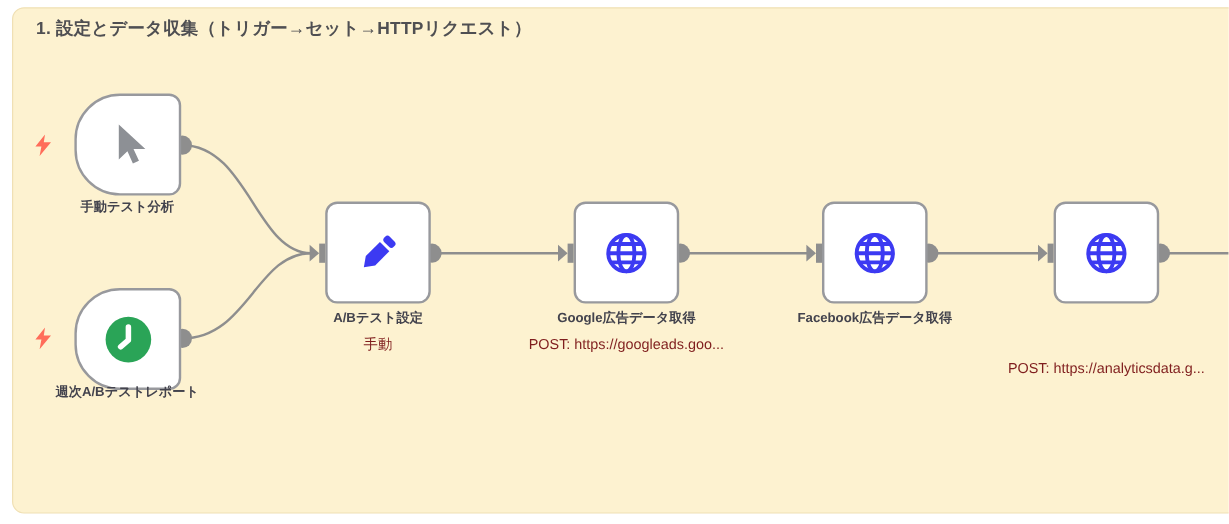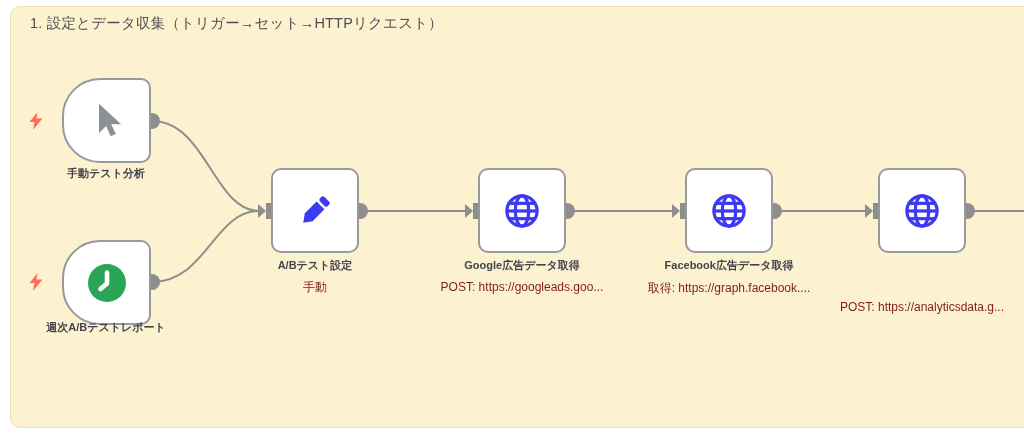--- a/index.html
+++ b/index.html
@@ -5,21 +5,21 @@
   html,body{margin:0;padding:0;background:#ffffff;}
   body{font-family:"Liberation Sans","DejaVu Sans",sans-serif;}
   .canvas{position:relative;width:1024px;height:437px;background:#ffffff;overflow:hidden;}
   .sticky-note{
     position:absolute;left:10px;top:6px;width:1030px;height:422px;
     background:#fdf2d0;border:1px solid #f0e0b4;border-radius:10px;
     box-sizing:border-box;
   }
   .note-title{
     position:absolute;left:30px;top:14px;
-    font-size:14.5px;font-weight:400;color:#4f4f52;letter-spacing:.2px;
+    font-size:14.5px;font-weight:700;color:#4f4f52;letter-spacing:.2px;
   }
   svg.wires{position:absolute;left:0;top:0;z-index:1;}
   .node{
     position:absolute;width:88px;height:85px;background:#ffffff;
     border:2px solid #98999d;box-sizing:border-box;z-index:2;
     display:flex;align-items:center;justify-content:center;
     border-radius:10px;cursor:pointer;
   }
   .node.trigger{border-radius:38px 10px 10px 38px;width:89px;}
   .node-label{
@@ -119,21 +119,20 @@
       <g stroke="#3c3af2" stroke-width="2.7" fill="none">
         <circle cx="20" cy="20" r="12.6"></circle>
         <ellipse cx="20" cy="20" rx="5.6" ry="12.6"></ellipse>
         <line x1="7.4" y1="20" x2="32.6" y2="20"></line>
         <line x1="9.6" y1="13.6" x2="30.4" y2="13.6"></line>
         <line x1="9.6" y1="26.4" x2="30.4" y2="26.4"></line>
       </g>
     </svg>
   </div>
   <div class="node-label" style="left:619px;top:258px;width:220px">Facebook広告データ取得</div>
-  <div class="node-subtitle" style="left:614px;top:280px;width:230px">取得: https://graph.facebook....</div>
 
   <div class="node" style="left:878px;top:168px">
     <svg width="48" height="48" viewBox="0 0 40 40">
       <g stroke="#3c3af2" stroke-width="2.7" fill="none">
         <circle cx="20" cy="20" r="12.6"></circle>
         <ellipse cx="20" cy="20" rx="5.6" ry="12.6"></ellipse>
         <line x1="7.4" y1="20" x2="32.6" y2="20"></line>
         <line x1="9.6" y1="13.6" x2="30.4" y2="13.6"></line>
         <line x1="9.6" y1="26.4" x2="30.4" y2="26.4"></line>
       </g>

